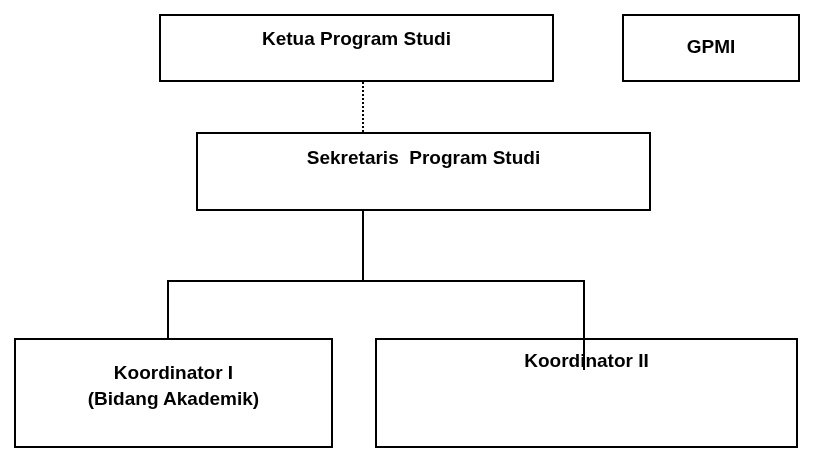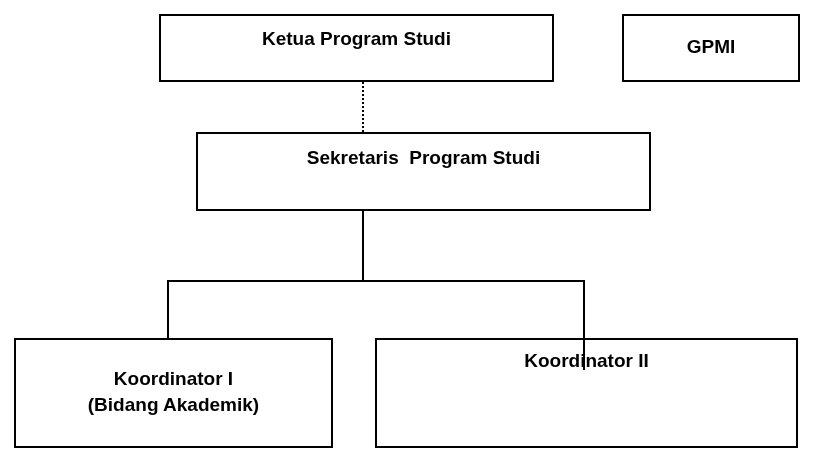--- a/index.html
+++ b/index.html
@@ -27,21 +27,21 @@
     line-height: 26px;
   }
   .box .label {
     display: block;
     white-space: pre-wrap;
     text-align: center;
   }
   .box-ketua       { left: 159px; top: 14px;  width: 395px; height: 68px;  padding-top: 10px; }
   .box-gpmi        { left: 622px; top: 14px;  width: 178px; height: 68px;  padding-top: 18px; }
   .box-sekretaris  { left: 168px; top: 132px; width: 455px; height: 79px;  padding-top: 11px; margin-left: 28px; }
-  .box-koord1      { left: 14px;  top: 338px; width: 319px; height: 110px; padding-top: 26px; }
+  .box-koord1      { left: 14px;  top: 338px; width: 319px; height: 110px; padding-top: 20px; }
   .box-koord2      { left: 375px; top: 338px; width: 423px; height: 110px; padding-top: 8px; }
   .connector {
     position: absolute;
     background: #000000;
     z-index: 2;
   }
   .connector-dotted {
     position: absolute;
     width: 0;
     border-left: 2px dotted #000000;

